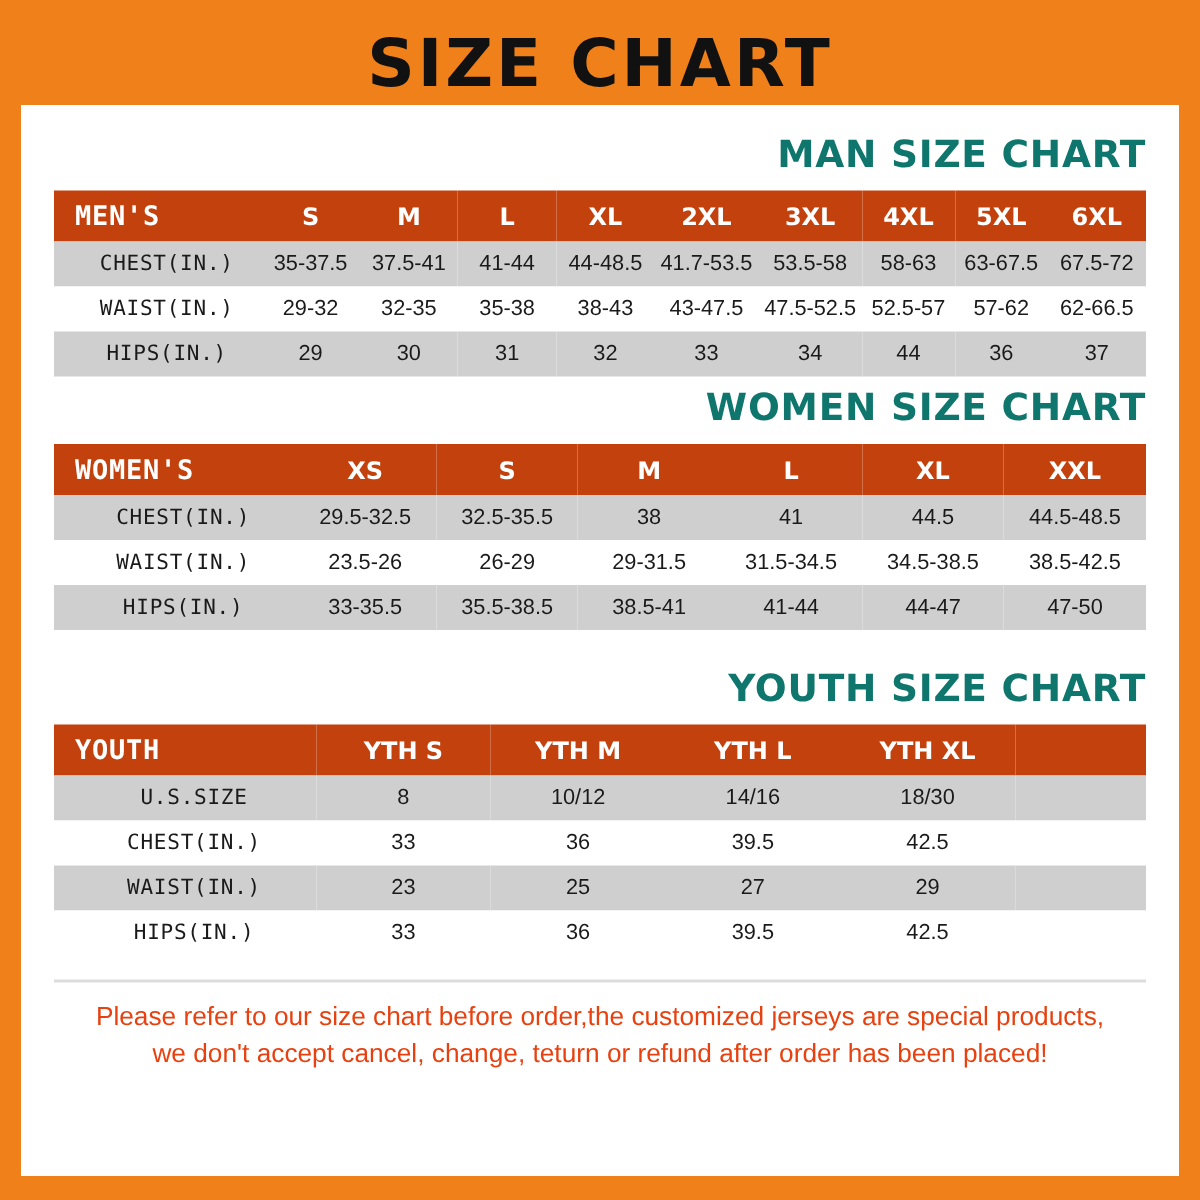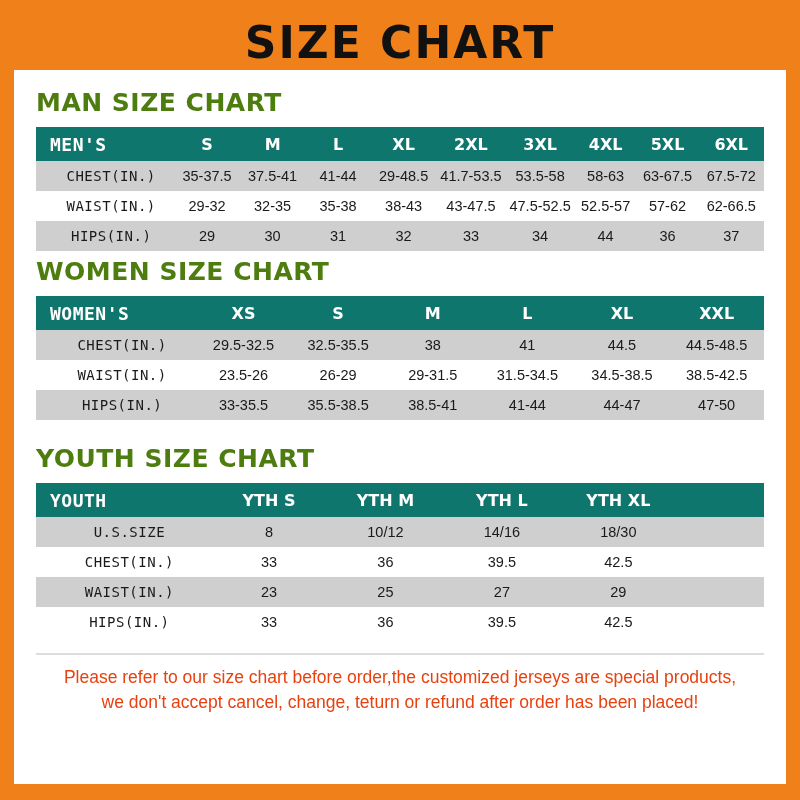--- a/index.html
+++ b/index.html
@@ -37,43 +37,43 @@
     letter-spacing: 2px;
     color: #111111;
     text-align: center;
     line-height: 1;
     margin-top: 15px;
   }
   .content {
     padding: 0 22px;
   }
   .section-title {
-    text-align: left;
+    text-align: right;
     font-family: "DejaVu Sans", sans-serif;
     font-weight: bold;
     font-size: 25px;
-    color: #4d7c0f;
+    color: #0f766e;
     letter-spacing: 0.5px;
   }
   .t-man { margin-top: 18px; margin-bottom: 10px; }
   .t-women { margin-top: 6px; margin-bottom: 10px; }
   .t-youth { margin-top: 24px; margin-bottom: 10px; }
 
   table.chart {
     width: 100%;
     border-collapse: collapse;
     table-layout: fixed;
   }
   table.chart td, table.chart th {
     text-align: center;
     vertical-align: middle;
     padding: 0;
   }
   .hrow {
-    background: #0f766e;
+    background: #c2410c;
     color: #ffffff;
     height: 34px;
   }
   .hrow .hlabel {
     text-align: left;
     padding-left: 14px;
     font-family: "DejaVu Sans Mono", monospace;
     font-weight: bold;
     font-size: 18px;
     letter-spacing: 0.5px;
@@ -153,21 +153,21 @@
         <th class="hcell">3XL</th>
         <th class="hcell">4XL</th>
         <th class="hcell">5XL</th>
         <th class="hcell">6XL</th>
       </tr>
       <tr class="drow alt">
         <td class="rlabel">CHEST(IN.)</td>
         <td>35-37.5</td>
         <td>37.5-41</td>
         <td>41-44</td>
-        <td>29-48.5</td>
+        <td>44-48.5</td>
         <td>41.7-53.5</td>
         <td>53.5-58</td>
         <td>58-63</td>
         <td>63-67.5</td>
         <td>67.5-72</td>
       </tr>
       <tr class="drow plain">
         <td class="rlabel">WAIST(IN.)</td>
         <td>29-32</td>
         <td>32-35</td>

